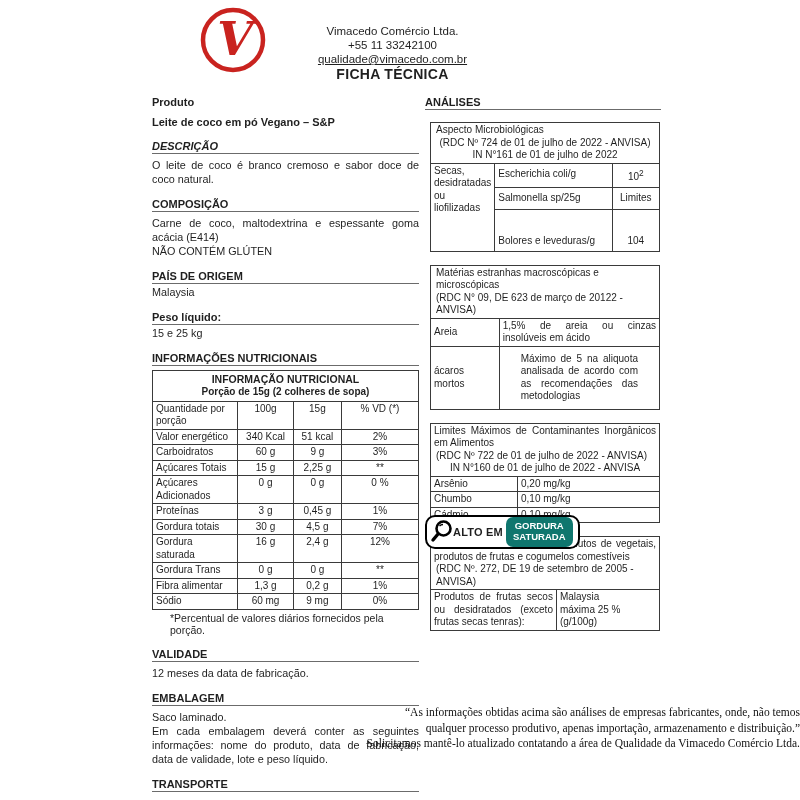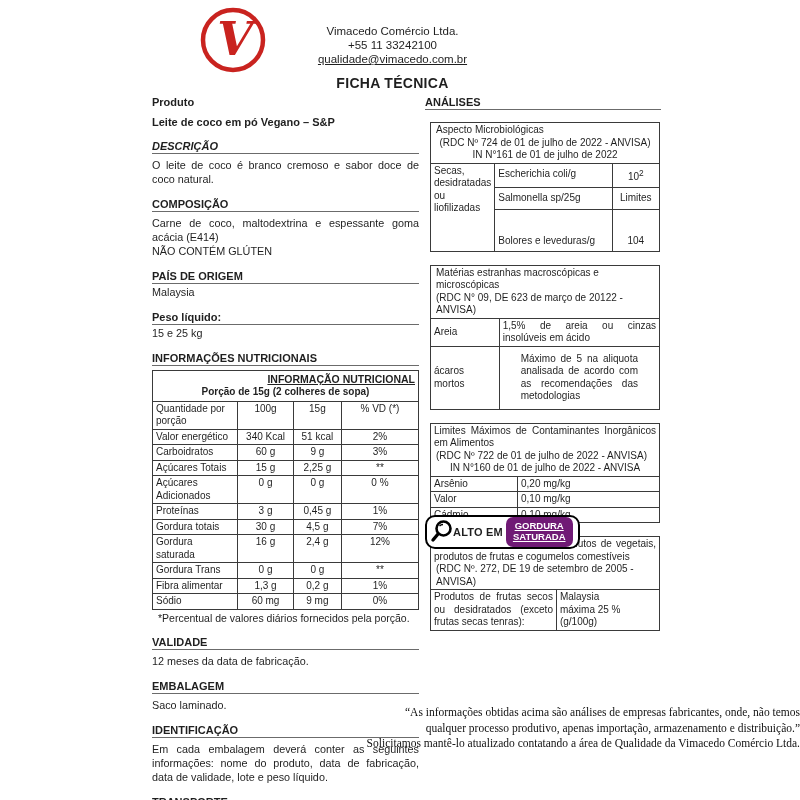--- a/index.html
+++ b/index.html
@@ -13,21 +13,21 @@
   }
   .page { position:absolute; inset:0; background:#fff; }
 
   
   .logo { position:absolute; left:199px; top:6px; width:68px; height:68px; }
   .header-center {
     position:absolute; left:130px; top:24px; width:525px;
     text-align:center; font-size:11.5px; line-height:1.22;
   }
   .header-center .email { text-decoration:underline; color:#1f1f1f; }
-  .doc-title { margin-top:9px; font-size:14px; font-weight:bold; letter-spacing:.3px; }
+  .doc-title { font-size:14px; font-weight:bold; letter-spacing:.3px; }
 
   
   .col-left  { position:absolute; left:152px; top:96px;  width:267px; }
   .col-right { position:absolute; left:425px; top:96px;  width:236px; }
 
   .sec-head {
     font-weight:bold; font-size:11px;
     border-bottom:1.2px solid #6b6b6b; padding-bottom:1px;
     margin-top:12px; margin-bottom:4px;
   }
@@ -39,47 +39,47 @@
   p.body-txt { font-size:10.8px; line-height:1.3; text-align:justify; }
 
   
   table { border-collapse:collapse; width:100%; font-size:10px;border-radius:13px; }
   table.boxed { border:1.5px solid #3a3a3a; }
   table.boxed td { border:1px solid #3a3a3a; padding:1px 3px; vertical-align:top; line-height:1.25; }
 
   
   .nutri { margin-top:3px; }
   .nutri td { padding:0 3px; line-height:1.18; }
-  .nutri .ttl { text-align:right; font-weight:bold; font-size:10.5px; padding:1px 0 0;text-decoration:underline; }
+  .nutri .ttl { text-align:center; font-weight:bold; font-size:10.5px; padding:1px 0 0; }
   .nutri .sub { text-align:center; font-weight:bold; font-size:10px; padding-bottom:1px; }
   .nutri td.c { text-align:center; }
   .nutri .hdr td { font-size:10px; }
-  .footnote { font-size:10.5px; margin:2px 0 0 6px; }
+  .footnote { font-size:10.5px; margin:2px 0 0 18px; }
 
   
   .rtable { margin:0 0 13px 5px; width:230px; }
   .rtable .thead div { line-height:1.25; }
   .t-l { text-align:left; padding-left:2px; }
   .t-c { text-align:center; }
   .t-j { text-align:justify; }
   .val { text-align:center; }
   .vbottom { vertical-align:bottom !important; padding-bottom:3px !important; }
 
   
   .badge {
     position:absolute; left:425px; top:515px;
     display:inline-flex; align-items:center; gap:3px;
     border:2.5px solid #000; border-radius:10px;
     padding:3px 5px 3px 3px; background:#fff; height:34px;
   }
   .badge .alto { font-weight:bold; font-size:11px; letter-spacing:.2px; margin-left:-4px; }
   .badge .blackbox {
-    background:#701a75; color:#fff; border-radius:7px;
+    background:#0f766e; color:#fff; border-radius:7px;
     font-weight:bold; font-size:9.5px; line-height:1.12;
-    text-align:center; padding:4px 7px;text-decoration:underline;
+    text-align:center; padding:4px 7px;
   }
 
   
   .footer {
     position:absolute; top:705px; left:0; width:100%;
     text-align:right; font-family:"Liberation Serif", serif;
     font-size:11.5px; line-height:1.35; color:#111;
   }
 </style>
 </head>
@@ -204,21 +204,20 @@
     </tbody>
       </table>
     <div class="footnote">*Percentual de valores diários fornecidos pela porção.</div>
 
     <div class="sec-head">VALIDADE</div>
     <p class="body-txt">12 meses da data de fabricação.</p>
 
     <div class="sec-head">EMBALAGEM</div>
     <p class="body-txt">Saco laminado.</p>
 
-    <div class="sec-head">IDENTIFICAÇÃO</div>
     <p class="body-txt">Em cada embalagem deverá conter as seguintes informações: nome do produto, data de fabricação, data de validade, lote e peso líquido.</p>
 
     <div class="sec-head">TRANSPORTE</div>
 
   </div>
 
   <div class="col-right">
 
     <div class="sec-head first" style="border-bottom:1.2px solid #6b6b6b; margin-bottom:12px;">ANÁLISES</div>
 
@@ -286,21 +285,21 @@
         <div class="t-j">Limites Máximos de Contaminantes Inorgânicos em Alimentos</div>
         <div class="t-l">(RDC Nº 722 de 01 de julho de 2022 - ANVISA)</div>
         <div class="t-c">IN N°160 de 01 de julho de 2022 - ANVISA</div>
       </td>
           </tr>
       <tr>
             <td>Arsênio</td>
             <td>0,20 mg/kg</td>
           </tr>
       <tr>
-            <td>Valor</td>
+            <td>Chumbo</td>
             <td>0,10 mg/kg</td>
           </tr>
       <tr>
             <td>Cádmio</td>
             <td>0,10 mg/kg</td>
           </tr>
     </tbody>
       </table>
 
     <table class="boxed rtable">

